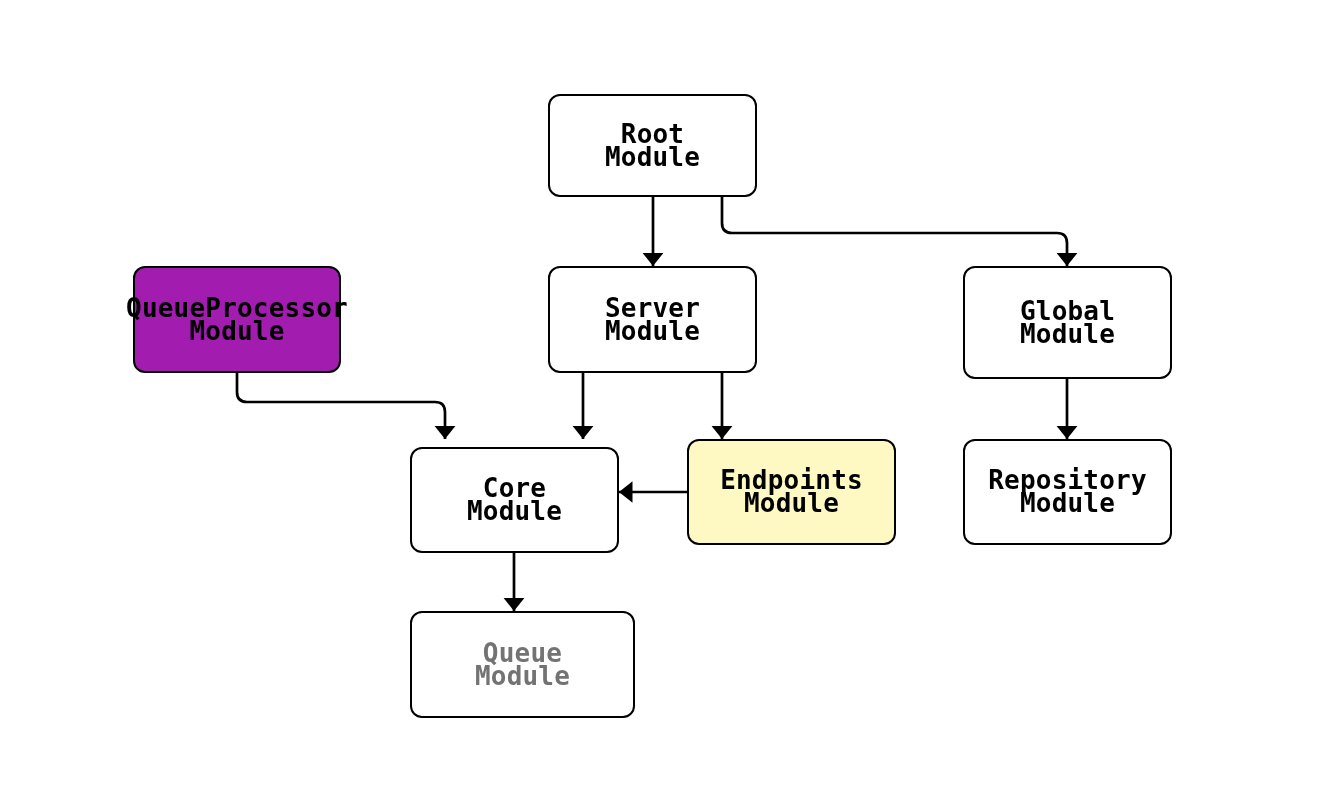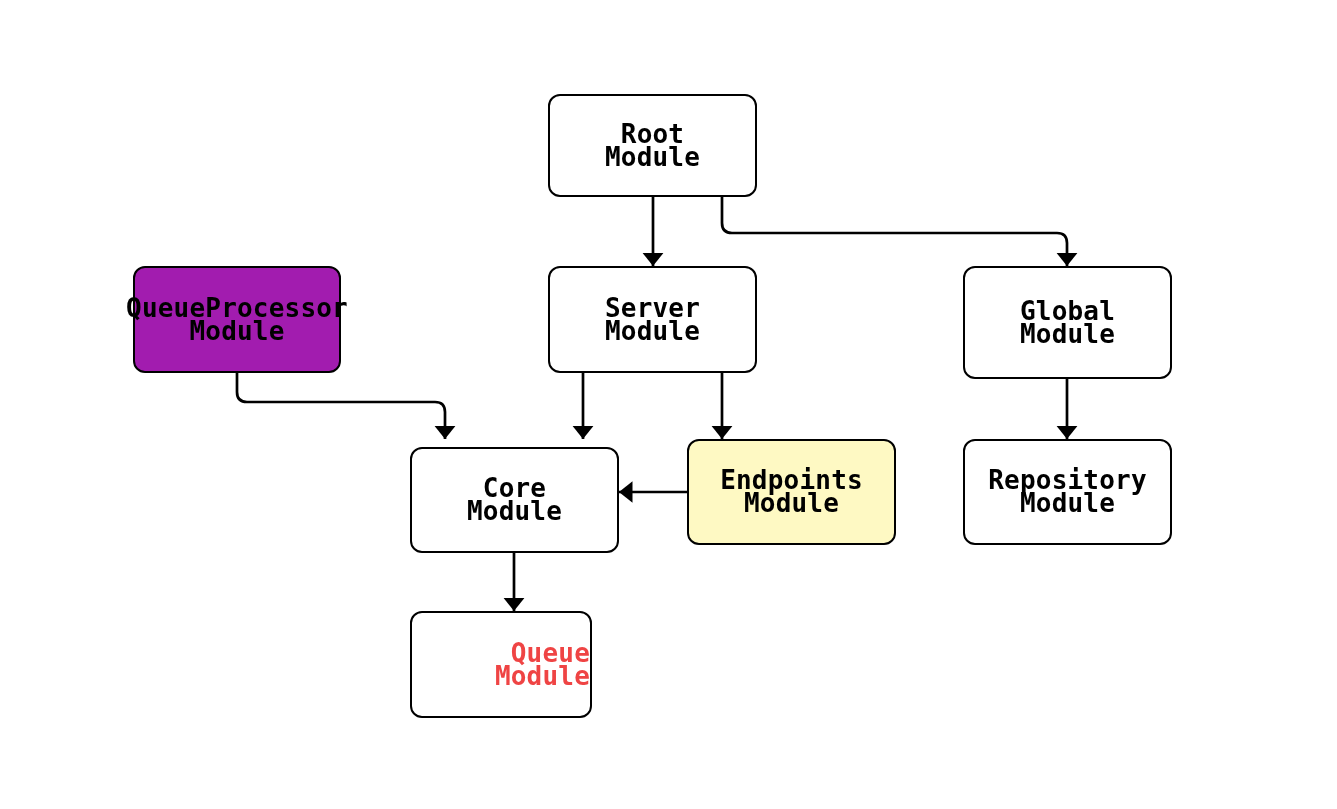--- a/index.html
+++ b/index.html
@@ -87,18 +87,18 @@
         <div>Module</div>
       </div>
       <div class="node" style="left: 687px; top: 439px; width: 209px; height: 106px; border-color: rgb(0, 0, 0); background: #fef9c3; color: rgb(0, 0, 0);">
         <div>Endpoints</div>
         <div>Module</div>
       </div>
       <div class="node" style="left: 963px; top: 439px; width: 209px; height: 106px; border-color: rgb(0, 0, 0); background: rgb(255, 255, 255); color: rgb(0, 0, 0);">
         <div>Repository</div>
         <div>Module</div>
       </div>
-      <div class="node" style="left: 410px; top: 611px; width: 182px; height: 107px; border-color: rgb(0, 0, 0); background: rgb(255, 255, 255); color: #ef4444; align-items: flex-end;">
+      <div class="node" style="left: 410px; top: 611px; width: 225px; height: 107px; border-color: rgb(0, 0, 0); background: rgb(255, 255, 255); color: #737373;">
         <div>Queue</div>
         <div>Module</div>
       </div>
     </div>
 </div>
 
 </body></html>

